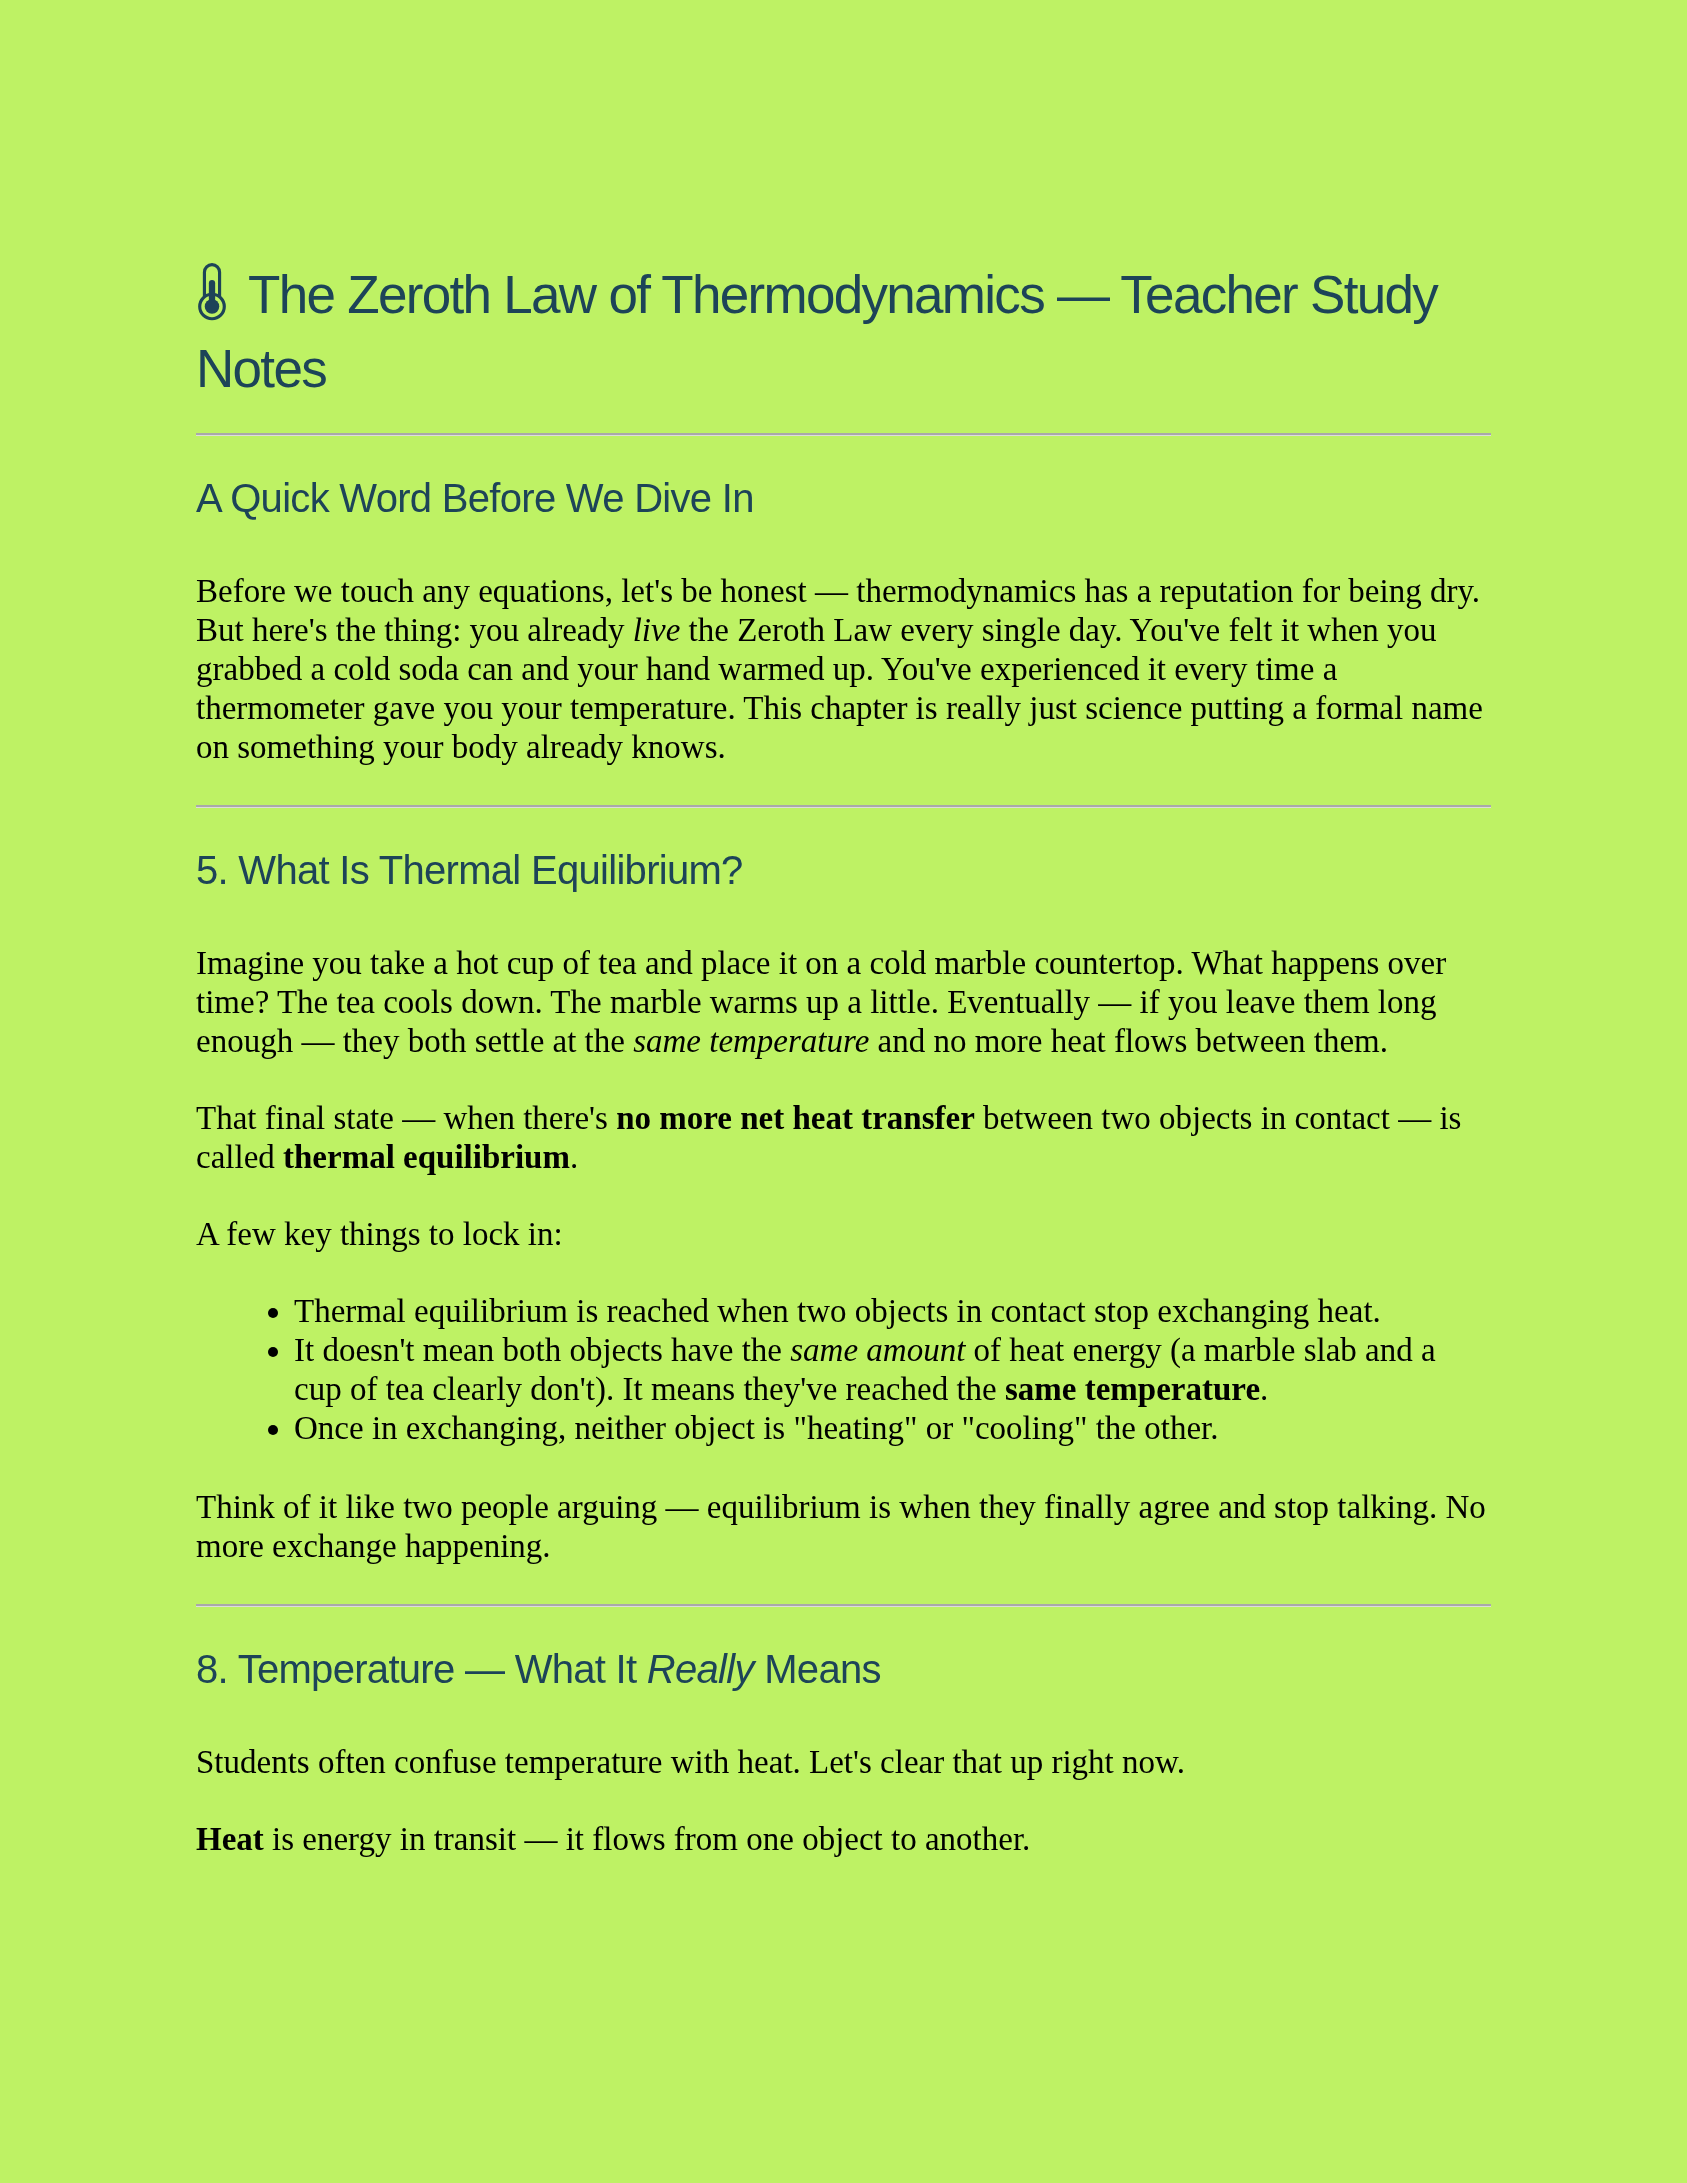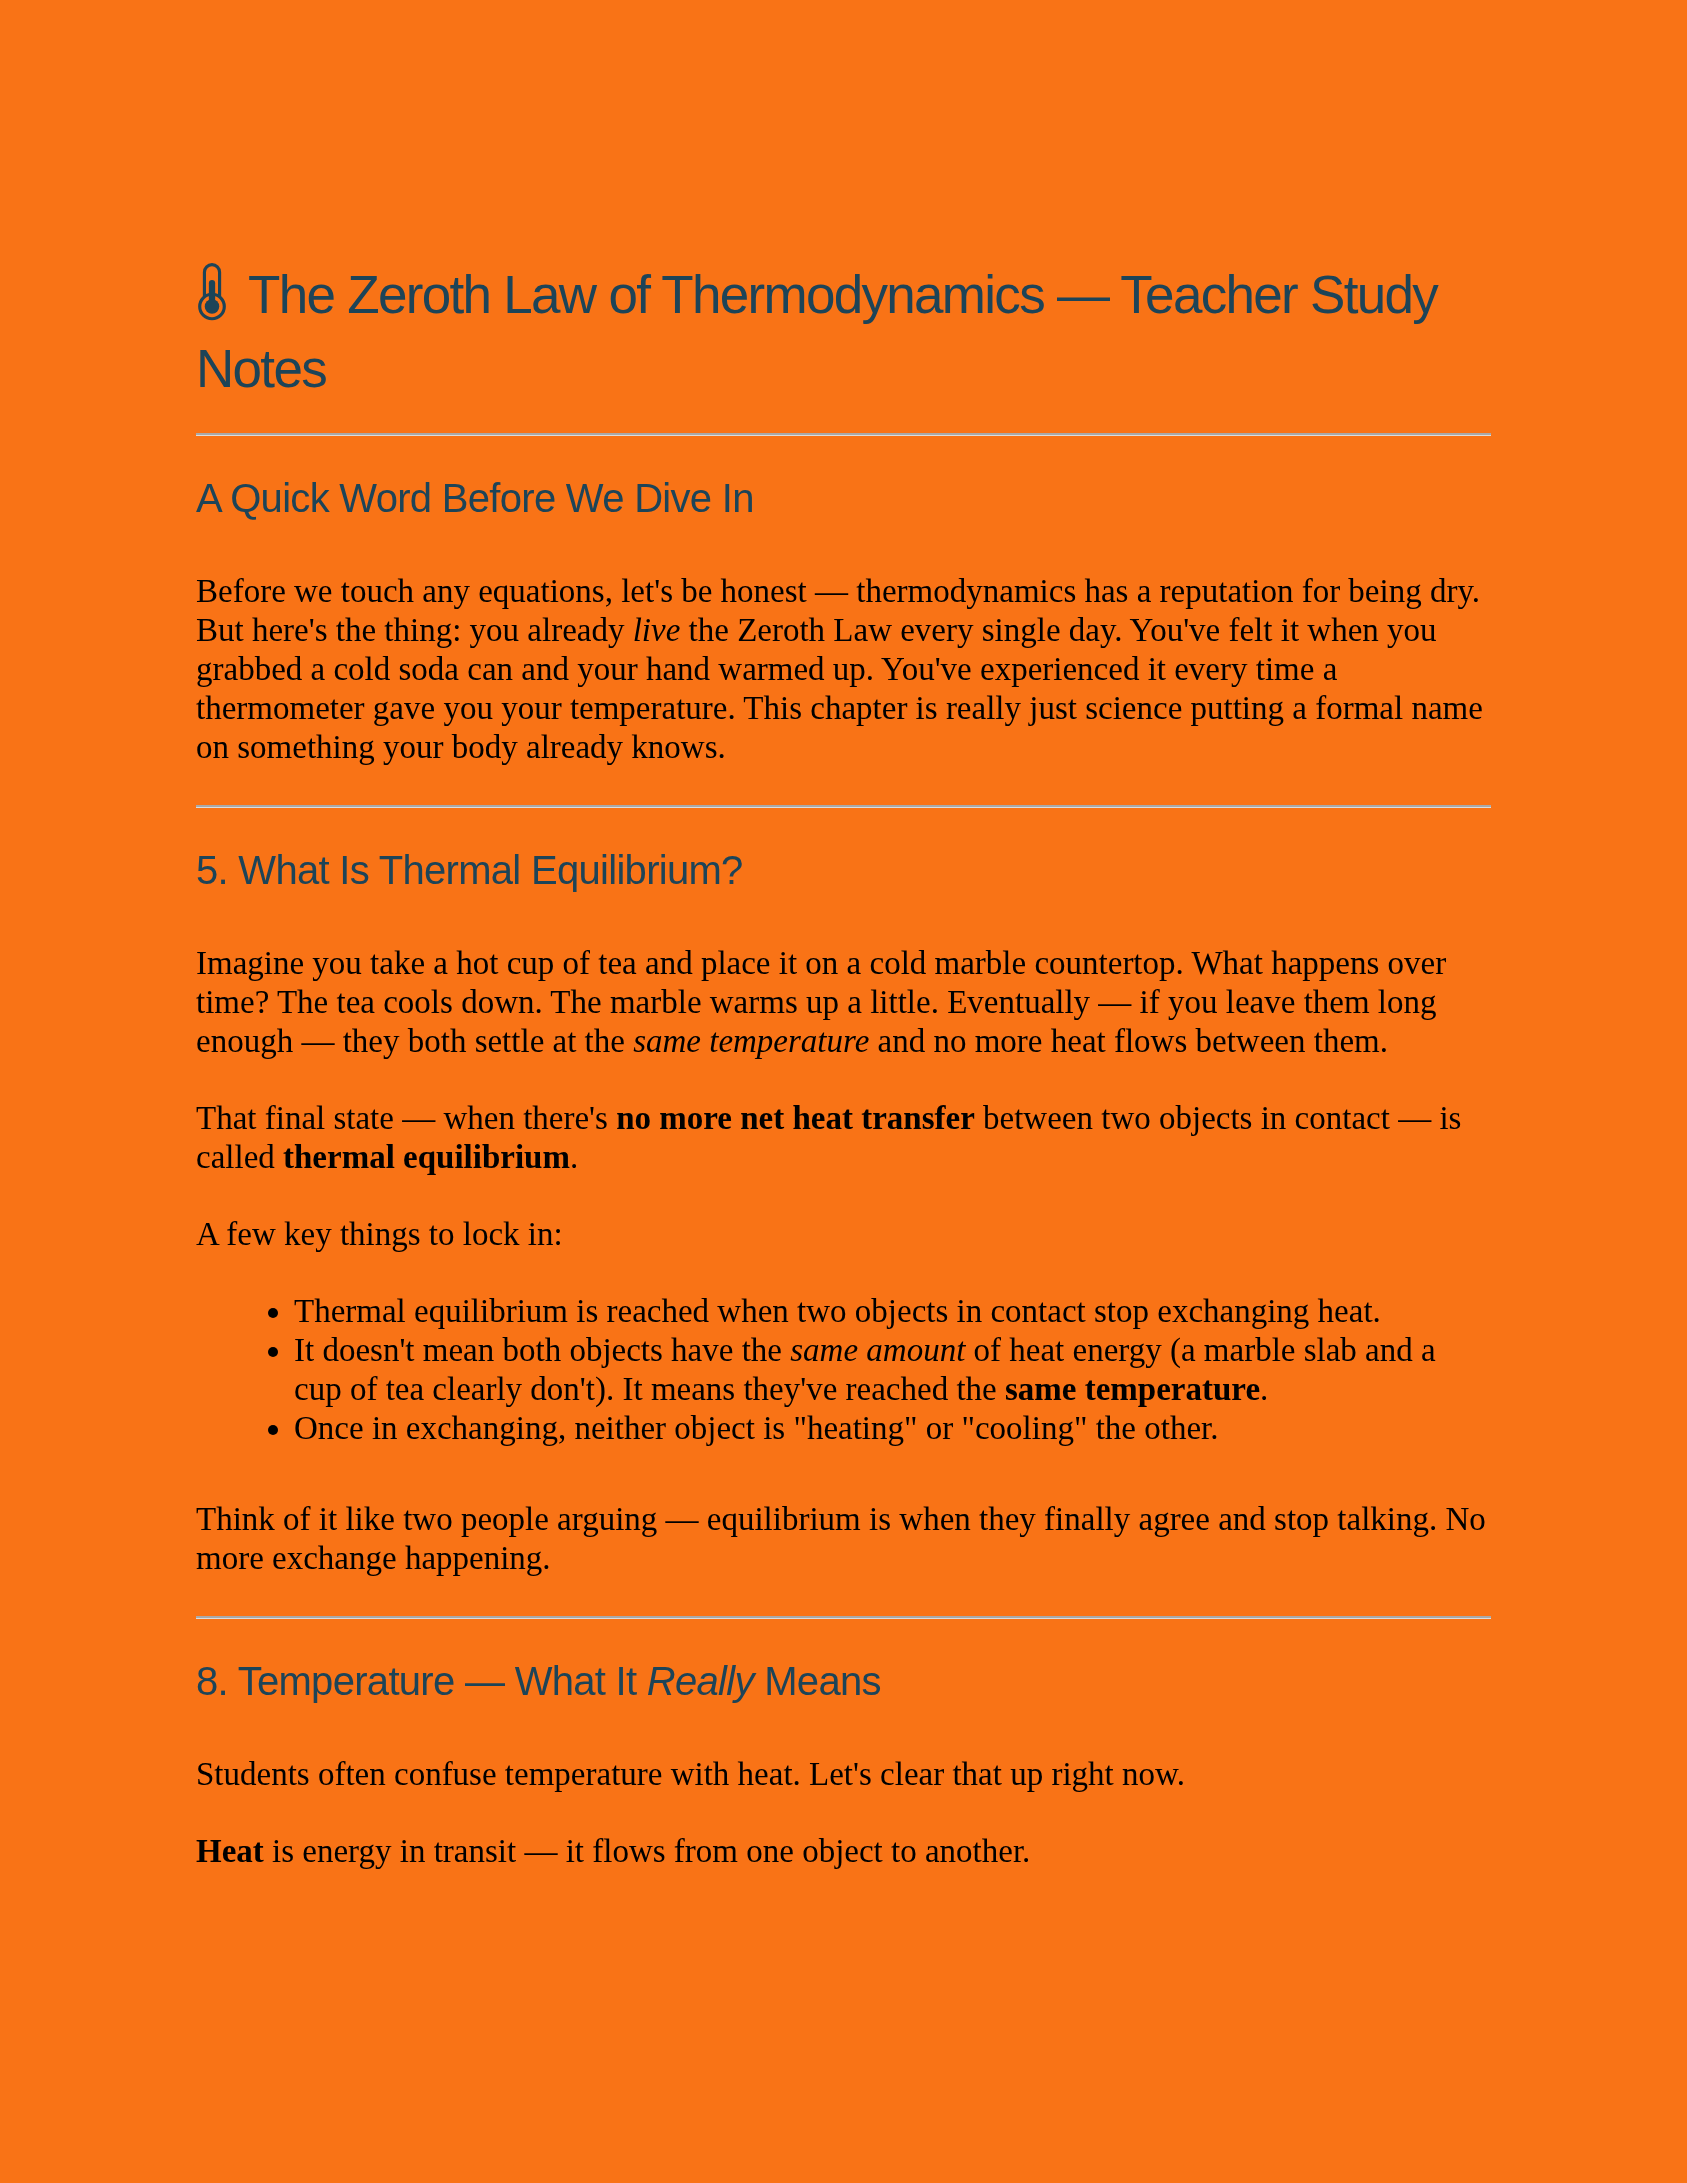--- a/index.html
+++ b/index.html
@@ -8,21 +8,21 @@
     height: 2183px;
     background: #ffffff;
     overflow: hidden;
     position: relative;
   }
   .page {
     box-sizing: border-box;
     width: 1687px;
     height: 2183px;
     padding: 258px 196px 0 196px;
-    background: #f97316;
+    background: #bef264;
   }
   
   h1.doc-title {
     margin: 0 0 22px 0;
     font-family: "Liberation Sans", sans-serif;
     font-weight: 400;
     font-size: 53px;
     line-height: 74px;
     letter-spacing: -1.7px;
     color: var(--accent, #1d4458);
@@ -55,21 +55,21 @@
   }
   
   p.body-par {
     margin: 0 0 38px 0;
     font-family: "Liberation Serif", serif;
     font-size: 33px;
     line-height: 39px;
     color: #000000;
   }
   ul.bullet-list {
-    margin: 0 0 52px 0;
+    margin: 0 0 40px 0;
     padding: 0 0 0 98px;
     list-style: disc outside;
   }
   ul.bullet-list li {
     font-family: "Liberation Serif", serif;
     font-size: 33px;
     line-height: 39px;
     color: #000000;
   }
   em { }

